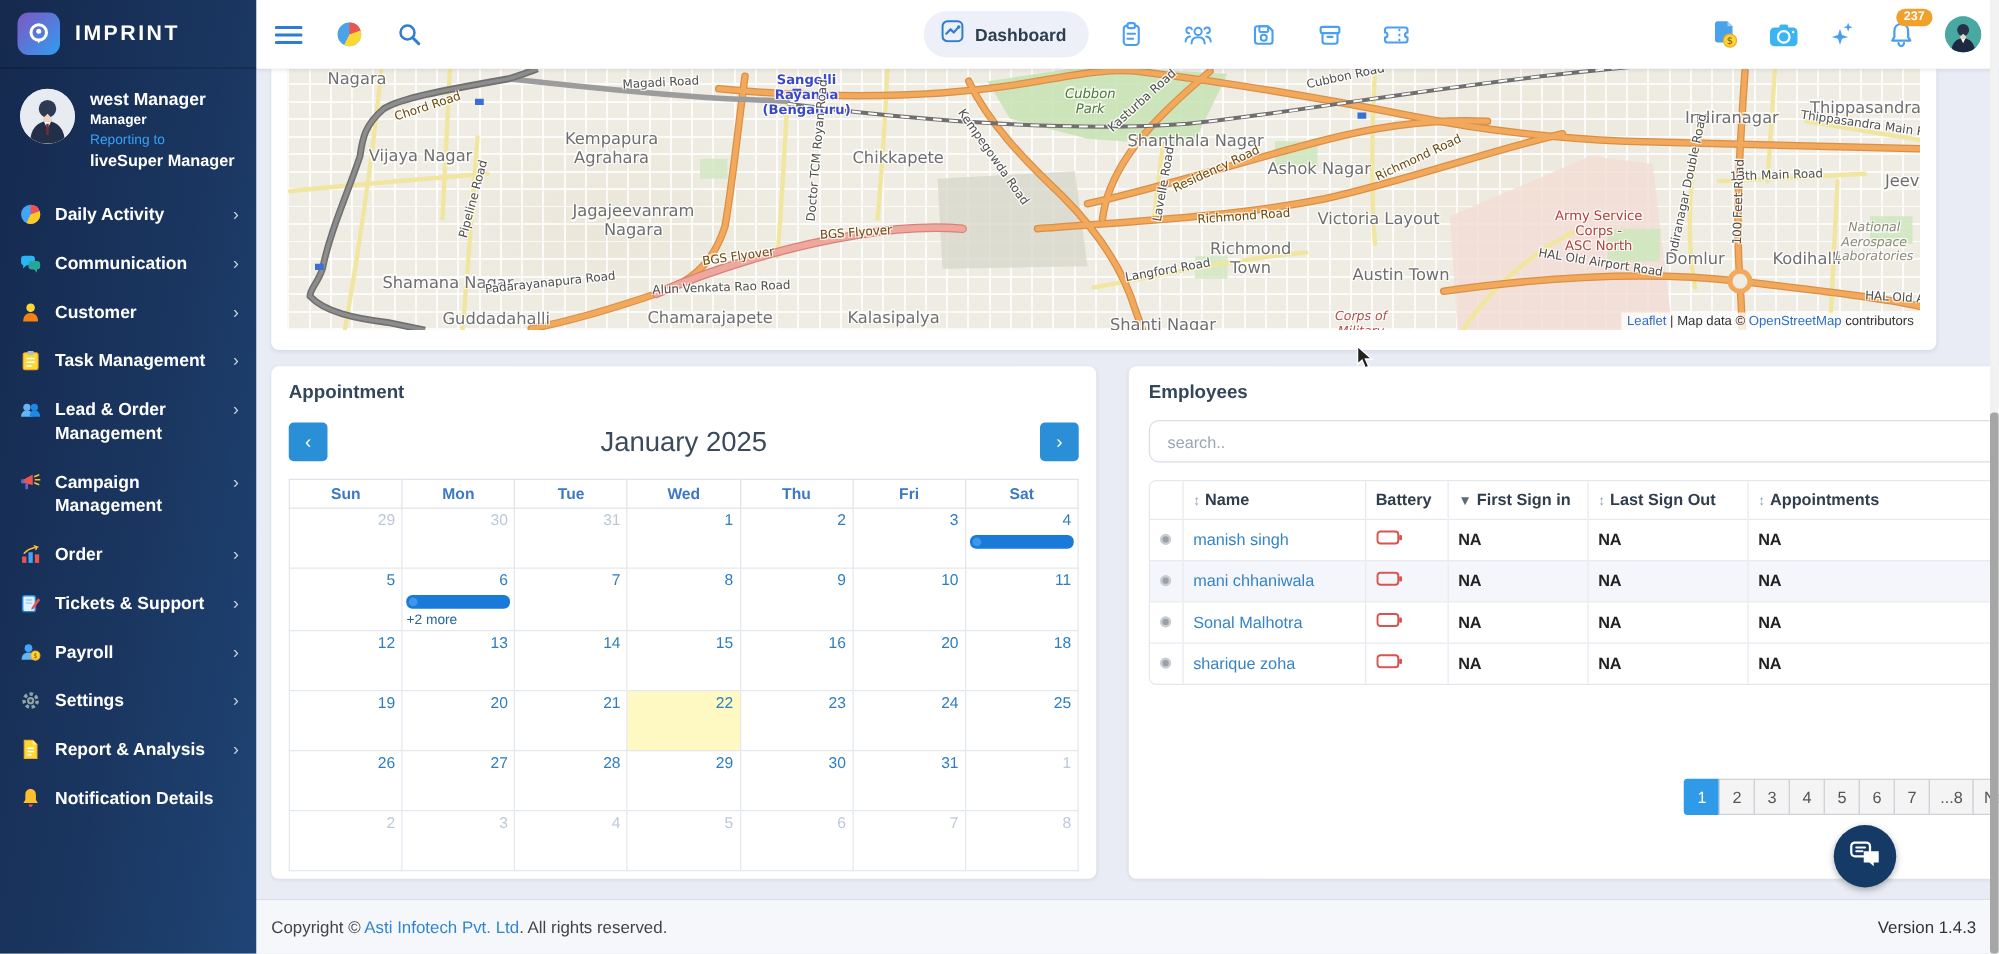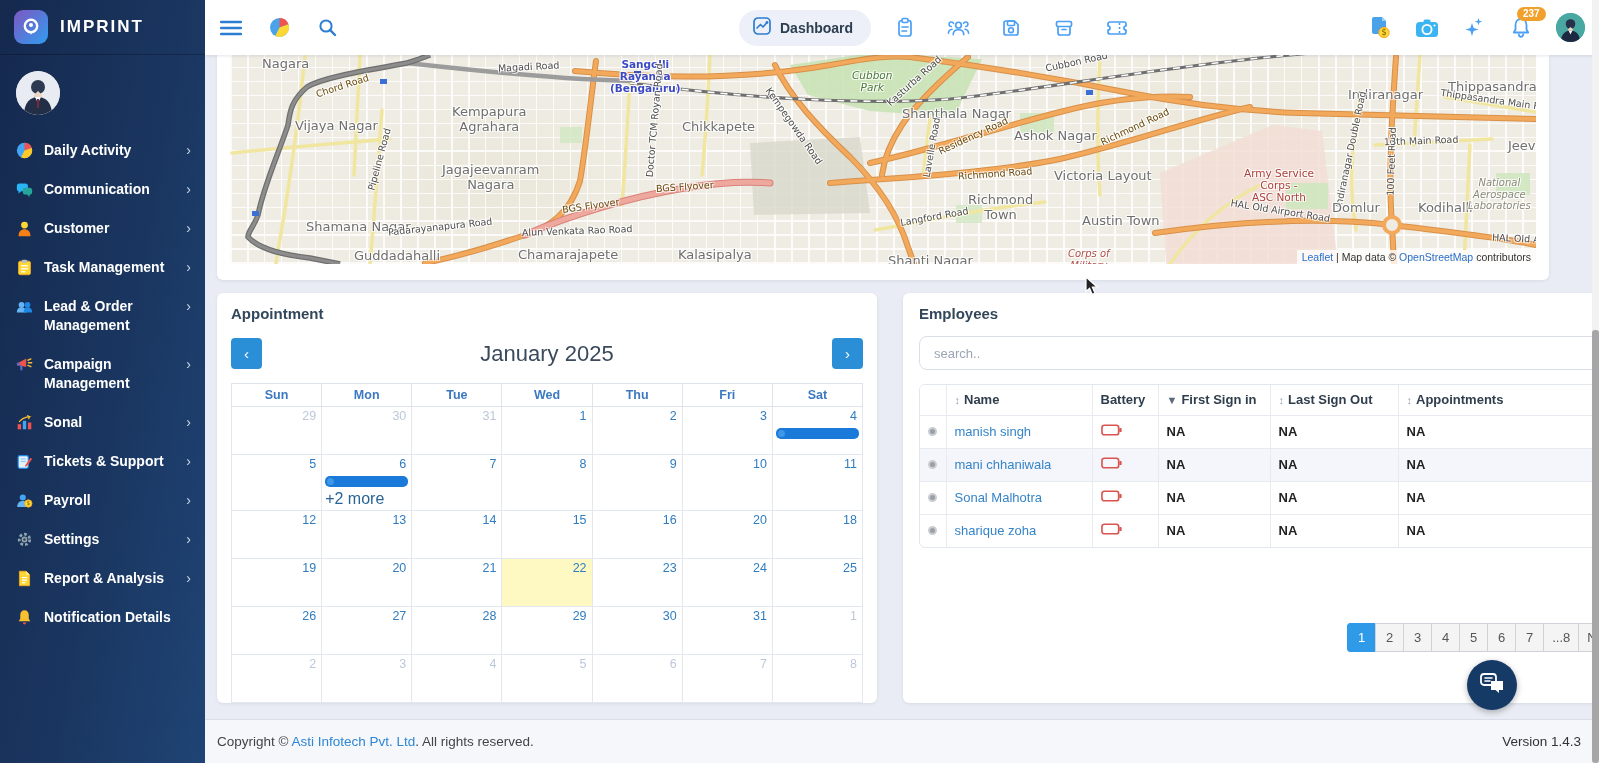--- a/index.html
+++ b/index.html
@@ -74,21 +74,21 @@
   .cal-nav.prev { left:0; } .cal-nav.next { right:0; }
   .cal-month { text-align:center; font-size:22px; color:#3a4a5c; font-weight:500; line-height:32px; }
   table.cal { width:100%; border-collapse:collapse; margin-top:13px; table-layout:fixed; }
   table.cal th { border:1px solid #dfe4ec; font-size:12.5px; color:#3c79c2; font-weight:bold; height:23px; }
   table.cal td { border:1px solid #e3e8ef; height:48px; vertical-align:top; padding:2px 3px; cursor:pointer; }
   td .daynum { text-align:right; font-size:12.5px; color:#2f7dc0; font-weight:500; padding-right:2px; }
   td.muted .daynum { color:#bcc8da; }
   td.today { background:#fef9c3; }
   .cal-event { margin-top:5px; height:11px; border-radius:5px; background:#1a7ad9; position:relative; cursor:pointer; }
   .cal-event::before { content:""; position:absolute; left:2px; top:2px; width:7px; height:7px; border-radius:50%; background:#3f97e8; }
-  .cal-more { font-size:16px; color:#2a6496; margin-top:3px; cursor:pointer; }
+  .cal-more { font-size:11px; color:#2a6496; margin-top:3px; cursor:pointer; }
 
   
   .emp-card { position:absolute; left:698px; top:238px; width:736px; height:410px; padding:12px 16px; }
   .emp-search { margin-top:14px; width:100%; height:34px; border:1px solid #d9dee8; border-radius:8px; padding:0 14px;
     font-size:13px; color:#333; outline:none; font-family:"Liberation Sans",sans-serif; }
   .emp-search::placeholder { color:#9aa5b5; }
   .emp-table-wrap { margin-top:14px; border:1px solid #e3e7ee; border-radius:6px; overflow:hidden; }
   table.emp { width:100%; border-collapse:collapse; table-layout:fixed; }
   table.emp th { font-size:13px; color:#2f3d4c; font-weight:bold; text-align:left; height:30px; padding:0 8px;
     border-left:1px solid #e7eaf0; background:#fff; cursor:pointer; white-space:nowrap; }
@@ -141,20 +141,26 @@
       <div class="profile-avatar">
         <svg width="44" height="44" viewBox="0 0 44 44">
             <circle cx="22" cy="22" r="22" fill="#e8ebf1"></circle>
             <circle cx="22" cy="16" r="7" fill="#2e3a52"></circle>
             <path d="M22 20 l-4 4 4 12 4-12 Z" fill="#f0d6c0"></path>
             <path d="M8 44 C8 32 14 26 22 26 C30 26 36 32 36 44 Z" fill="#232f47"></path>
             <path d="M19 26 L22 32 L25 26 Z" fill="#fff"></path>
             <rect x="21" y="28" width="2" height="9" fill="#7a2742"></rect>
           </svg>
       </div>
+      <div>
+        <div class="profile-name">west Manager</div>
+        <div class="profile-role">Manager</div>
+        <div class="profile-reporting">Reporting to</div>
+        <div class="profile-boss">liveSuper Manager</div>
+      </div>
     </div>
     <div class="nav" id="sidebar-nav">
         <div class="nav-item">
           <span class="nav-icon"><svg width="17" height="17" viewBox="0 0 20 20">
               <circle cx="10" cy="10" r="9" fill="#42a5f5"></circle>
               <path d="M10 10 L10 1 A9 9 0 0 1 18.5 7 Z" fill="#ef5350"></path>
               <path d="M10 10 L18.5 7 A9 9 0 0 1 6 18 Z" fill="#ffca28"></path>
             </svg></span>
           <span class="nav-label">Daily Activity</span>
           <span class="nav-chevron">›</span>
@@ -208,21 +214,21 @@
           <span class="nav-label">Campaign Management</span>
           <span class="nav-chevron">›</span>
         </div>
         <div class="nav-item">
           <span class="nav-icon"><svg width="17" height="17" viewBox="0 0 20 20">
               <rect x="2" y="12" width="4" height="6" fill="#ef5350"></rect>
               <rect x="8" y="8" width="4" height="10" fill="#42a5f5"></rect>
               <rect x="14" y="10" width="4" height="8" fill="#ef5350"></rect>
               <path d="M4 9 C8 4 12 4 16 3 L13.5 2 M16 3 L15 5.5" stroke="#fbc02d" stroke-width="1.4" fill="none" stroke-linecap="round"></path>
             </svg></span>
-          <span class="nav-label">Sonal</span>
+          <span class="nav-label">Order</span>
           <span class="nav-chevron">›</span>
         </div>
         <div class="nav-item">
           <span class="nav-icon"><svg width="17" height="17" viewBox="0 0 20 20">
               <rect x="2.5" y="3" width="12" height="15" rx="2" fill="#e3f2fd" stroke="#1e88e5" stroke-width="1.4"></rect>
               <line x1="5.5" y1="7" x2="11.5" y2="7" stroke="#90caf9" stroke-width="1.4"></line>
               <line x1="5.5" y1="10" x2="11.5" y2="10" stroke="#90caf9" stroke-width="1.4"></line>
               <path d="M11 14 L17 5.5 L19 7 L13 15.3 L10.5 16.3 Z" fill="#ef5350"></path>
             </svg></span>
           <span class="nav-label">Tickets &amp; Support</span>
@@ -458,21 +464,21 @@
             <span class="map-label ml-place" style="left: 32px; top: 2px;">Nagara</span>
             <span class="map-label ml-road" style="left: 268px; top: 7px; transform: rotate(-3deg);">Magadi Road</span>
             <span class="map-label ml-road-or" style="left: 85px; top: 26px; transform: rotate(-18deg);">Chord Road</span>
             <span class="map-label ml-blue" style="left: 380px; top: 3px;">Sangolli
 Rayanna
 (Bengaluru)</span>
             <span class="map-label ml-place" style="left: 65px; top: 64px;">Vijaya Nagar</span>
             <span class="map-label ml-place" style="left: 222px; top: 50px;">Kempapura
 Agrahara</span>
             <span class="map-label ml-road" style="left: 118px; top: 99px; transform: rotate(-75deg);">Pipeline Road</span>
-            <span class="map-label ml-place" style="left: 212px; top: 108px; text-align: center;">Jagajeevanram
+            <span class="map-label ml-place" style="left: 228px; top: 108px; text-align: center;">Jagajeevanram
 Nagara</span>
             <span class="map-label ml-place" style="left: 76px; top: 165px;">Shamana Nagar</span>
             <span class="map-label ml-road" style="left: 158px; top: 167px; transform: rotate(-6deg);">Padarayanapura Road</span>
             <span class="map-label ml-place" style="left: 124px; top: 194px;">Guddadahalli</span>
             <span class="map-label ml-road" style="left: 292px; top: 171px; transform: rotate(-2deg);">Alun Venkata Rao Road</span>
             <span class="map-label ml-place" style="left: 288px; top: 193px;">Chamarajapete</span>
             <span class="map-label ml-road-or" style="left: 332px; top: 146px; transform: rotate(-8deg);">BGS Flyover</span>
             <span class="map-label ml-road-or" style="left: 426px; top: 127px; transform: rotate(-4deg);">BGS Flyover</span>
             <span class="map-label ml-place" style="left: 452px; top: 65px;">Chikkapete</span>
             <span class="map-label ml-road" style="left: 518px; top: 66px; transform: rotate(55deg);">Kempegowda Road</span>

